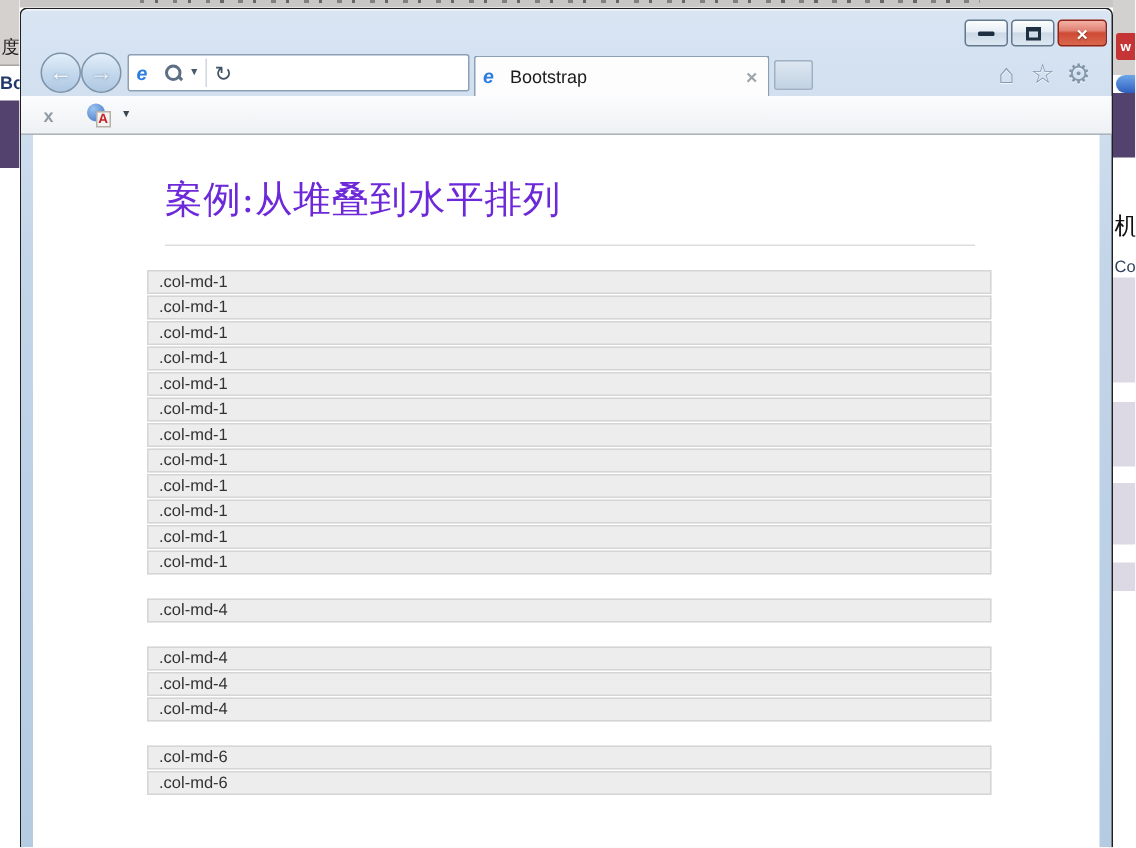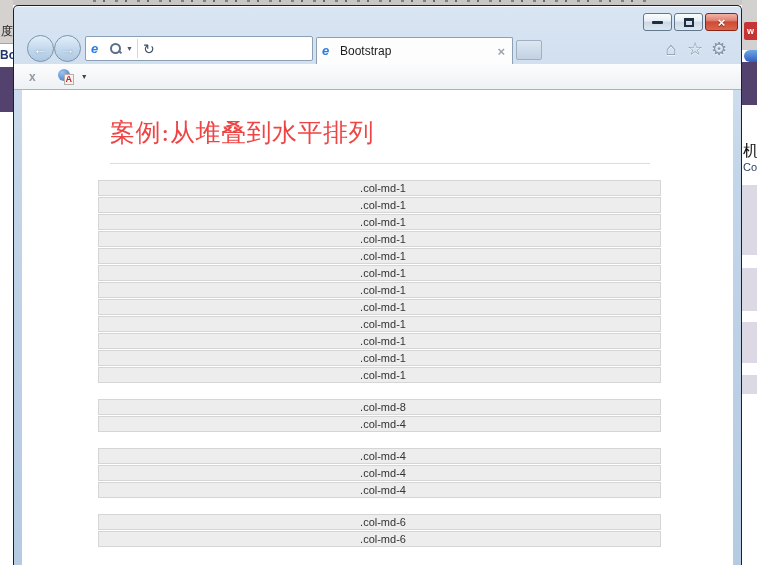--- a/index.html
+++ b/index.html
@@ -21,21 +21,21 @@
   .bg-left .seg-purple { position:absolute; left:0; top:67px; width:13px; height:45px; background:#54426e; }
 
   .bg-right { position:absolute; left:742px; top:0; width:15px; height:565px; background:#fff; overflow:hidden; }
   .bg-right .seg-gray { position:absolute; left:0; top:0; width:15px; height:50px; background:#d3d1cf; }
   .bg-right .red-badge { position:absolute; left:2px; top:22px; width:13px; height:18px; background:#c63535; border-radius:2px 0 0 2px;
     color:#fff; font-size:9px; font-weight:bold; line-height:18px; padding-left:3px; overflow:hidden; }
   .bg-right .blue-orb { position:absolute; left:2px; top:50px; width:13px; height:12px; border-radius:6px 0 0 6px;
     background:linear-gradient(180deg,#6ea6e8,#2f5fc0); }
   .bg-right .seg-purple { position:absolute; left:0; top:62px; width:15px; height:43px; background:#54426e; }
   .bg-right .txt-char { position:absolute; left:1px; top:141px; font-size:16px; color:#111; }
-  .bg-right .txt-sub { position:absolute; left:1px; top:161px; font-size:11px; color:#33425f; }
+  .bg-right .txt-sub { position:absolute; left:1px; top:172px; font-size:11px; color:#33425f; }
   .bg-right .lav { position:absolute; left:0; width:15px; background:#dcd9e4; }
 
   
   .ie-window {
     position:absolute; left:13px; top:5px; width:729px; height:560px;
     border:1px solid #1f2023; border-bottom:none; border-radius:5px 5px 0 0;
     background:linear-gradient(180deg,#d9e5f3 0%, #c3d5e9 30%, #b4cbe2 100%);
     box-shadow:inset 0 1px 0 rgba(255,255,255,.7);
   }
 
@@ -110,27 +110,27 @@
   .adobe-ico .acro { position:absolute; right:0; bottom:0; width:10px; height:11px; background:#f5f3f0;
     border:1px solid #b5b0ab; color:#c61f26; font-size:9px; font-weight:bold; line-height:9px; text-align:center; }
   .addon-caret { font-size:7px; color:#3c464f; margin-left:7px; }
 
   
   .content {
     position:absolute; left:8px; top:84px; width:711px; height:476px;
     background:#fff; overflow:hidden;
   }
   .page-title {
-    margin:26px 0 0 88px; font-size:25px; font-weight:normal; color:#ef4444;
+    margin:26px 0 0 88px; font-size:25px; font-weight:normal; color:#6d28d9;
     font-family:"DejaVu Serif","Liberation Serif",serif; letter-spacing:.5px;
   }
   .title-rule { margin:14px 0 0 88px; width:540px; border:none; border-top:1px solid #ddd; }
 
   .grid-wrap { margin:16px 0 0 76px; width:563px; }
-  .grid-section { margin-top:16px;text-align:center; }
+  .grid-section { margin-top:16px; }
   .grid-section:first-child { margin-top:0; }
   .grid-row {
     height:16px; margin-bottom:1px; background:#ededed; border:1px solid #d5d5d5;
     font-size:11px; line-height:14px; color:#333; padding-left:7px;
   }
 </style>
 </head>
 <body>
 
 <div class="bg-top-strip">
@@ -221,21 +221,20 @@
         <div class="grid-row">.col-md-1</div>
         <div class="grid-row">.col-md-1</div>
         <div class="grid-row">.col-md-1</div>
         <div class="grid-row">.col-md-1</div>
         <div class="grid-row">.col-md-1</div>
         <div class="grid-row">.col-md-1</div>
         <div class="grid-row">.col-md-1</div>
         <div class="grid-row">.col-md-1</div>
       </div>
       <div class="grid-section">
-        <div class="grid-row">.col-md-8</div>
         <div class="grid-row">.col-md-4</div>
       </div>
       <div class="grid-section">
         <div class="grid-row">.col-md-4</div>
         <div class="grid-row">.col-md-4</div>
         <div class="grid-row">.col-md-4</div>
       </div>
       <div class="grid-section">
         <div class="grid-row">.col-md-6</div>
         <div class="grid-row">.col-md-6</div>

